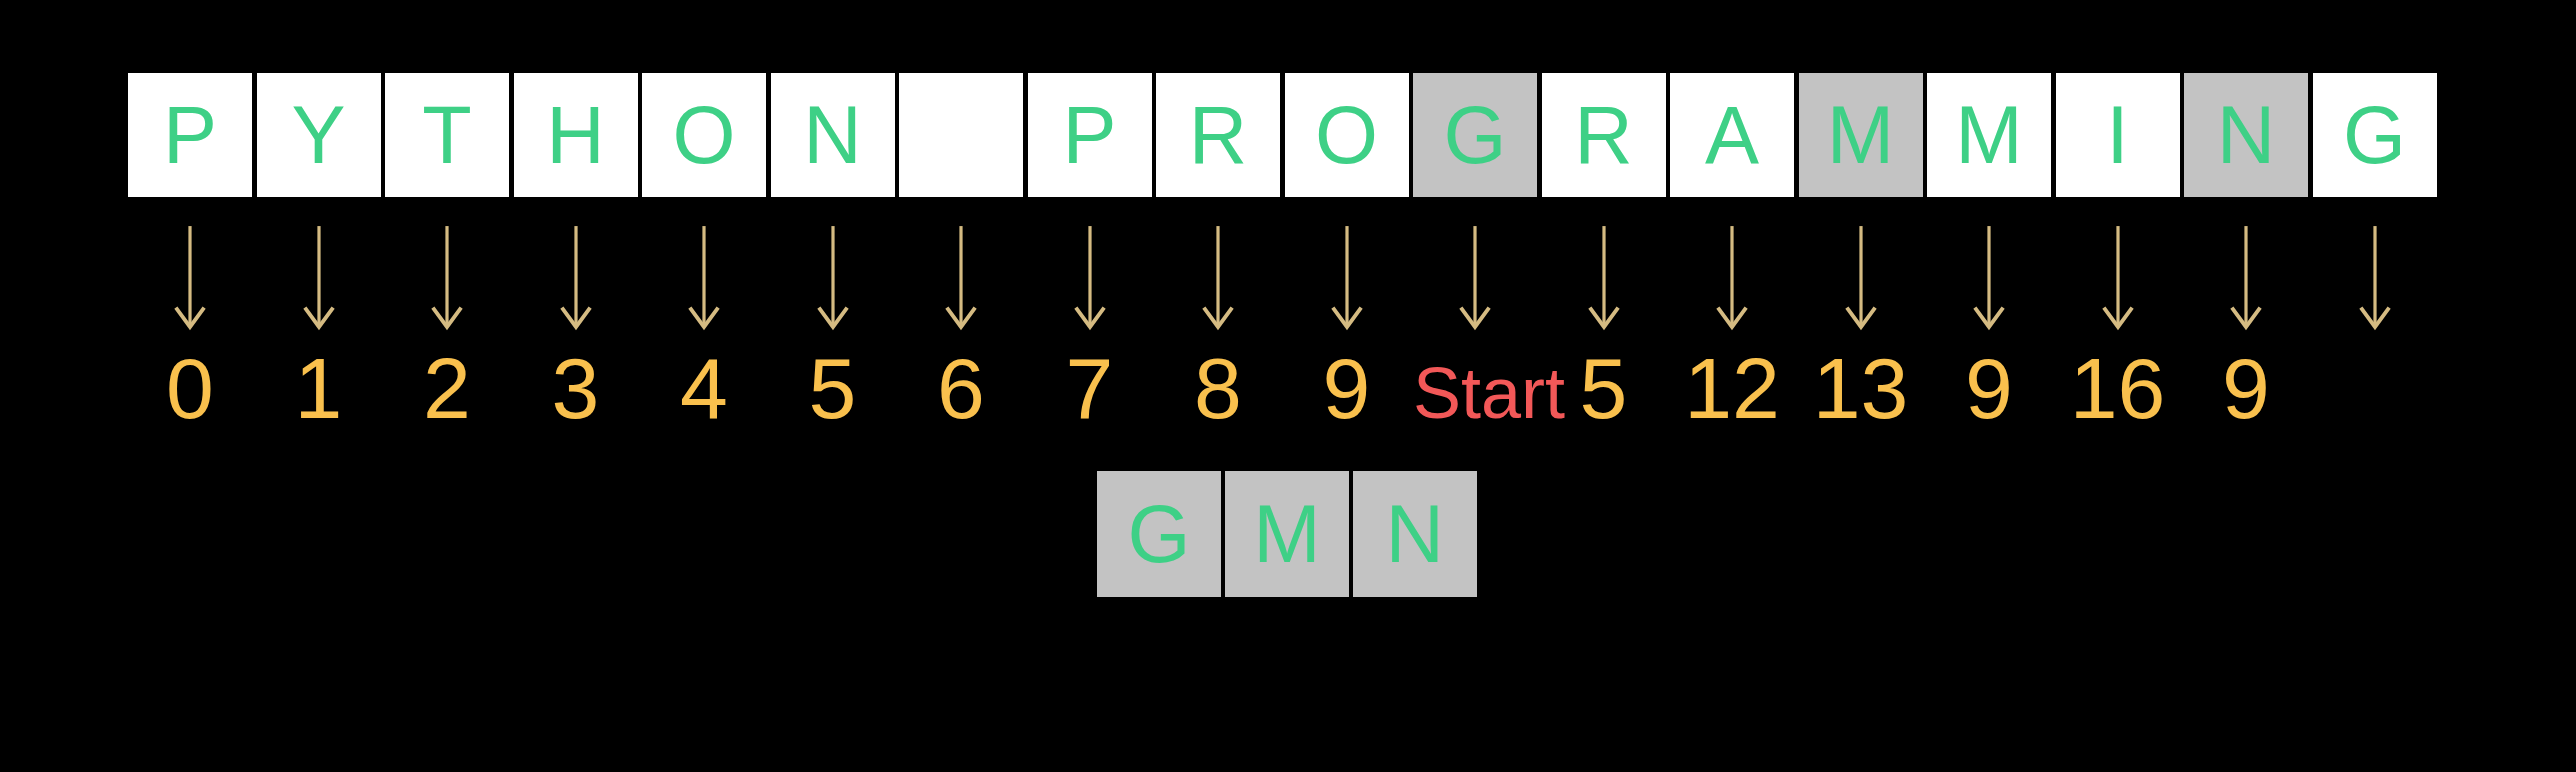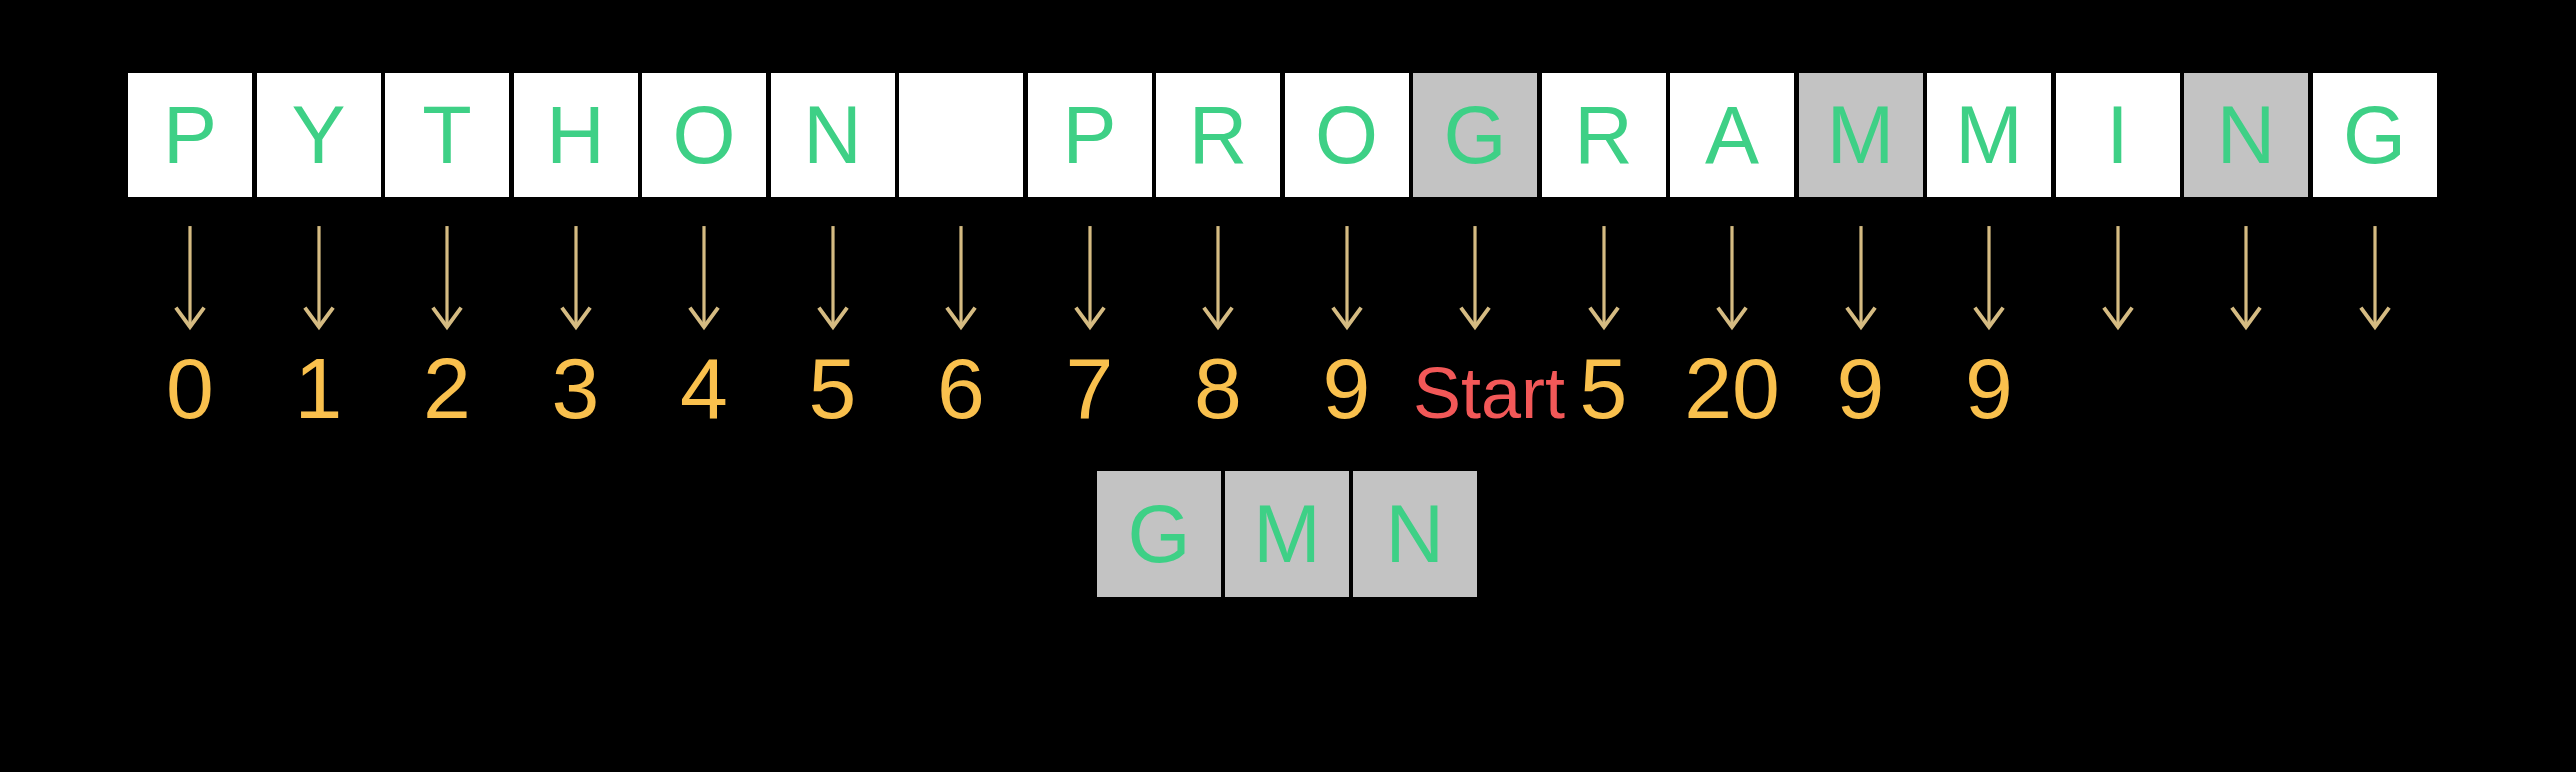--- a/index.html
+++ b/index.html
@@ -220,22 +220,24 @@
     <div class="num">2</div>
     <div class="num">3</div>
     <div class="num">4</div>
     <div class="num">5</div>
     <div class="num">6</div>
     <div class="num">7</div>
     <div class="num">8</div>
     <div class="num">9</div>
     <div class="num start">Start</div>
     <div class="num">5</div>
-    <div class="num">20</div>
+    <div class="num">12</div>
+    <div class="num">13</div>
     <div class="num">9</div>
+    <div class="num">16</div>
     <div class="num">9</div>
   </div>
 
 <div class="row result-row">
     <div class="rcell">G</div>
     <div class="rcell">M</div>
     <div class="rcell">N</div>
   </div>
 
 

